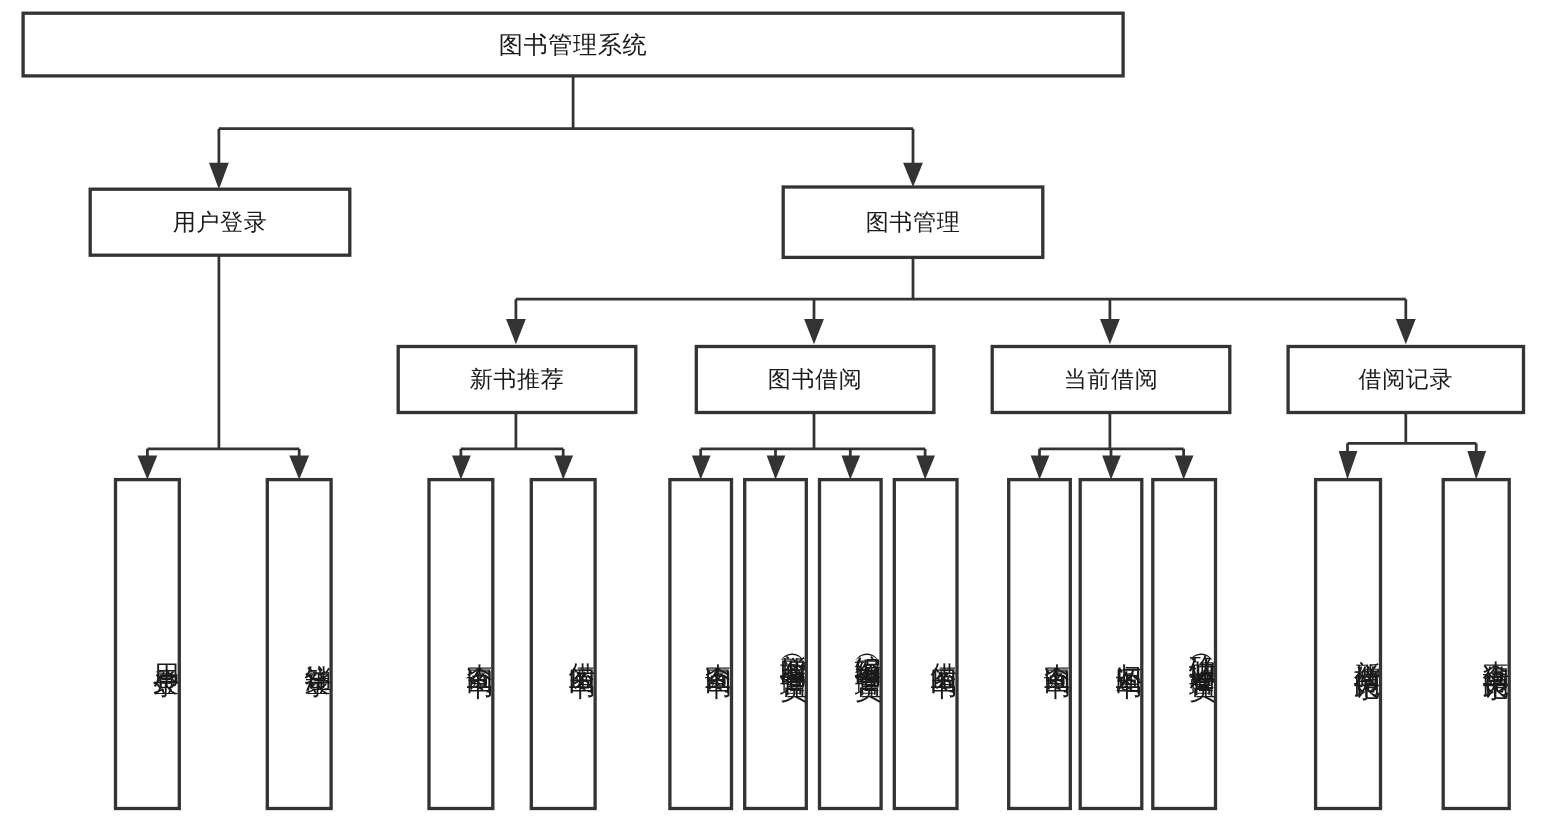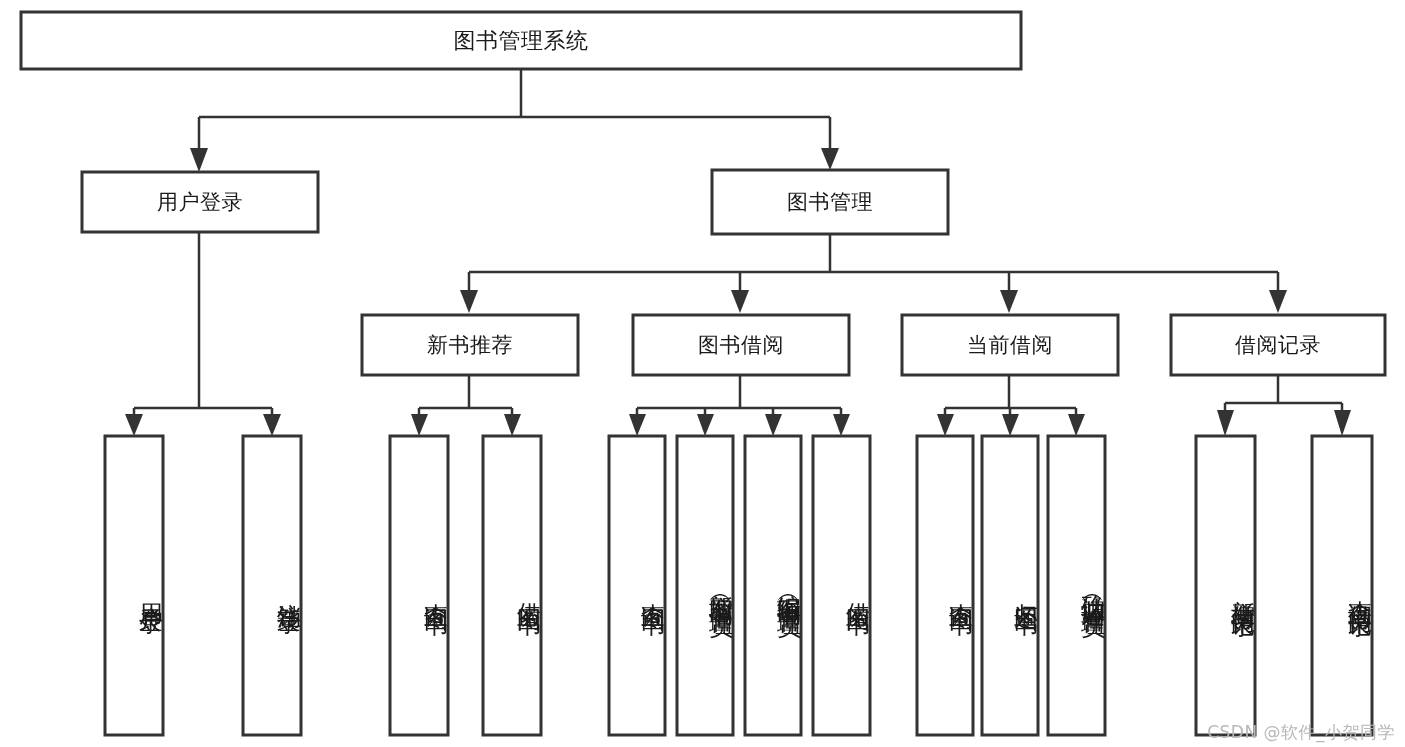--- a/index.html
+++ b/index.html
@@ -210,15 +210,14 @@
   <div class="leaf-label" style="left:609px;  top:452px; width:56px;  height:275px;">查询图书</div>
   <div class="leaf-label" style="left:677px;  top:444px; width:56px;  height:288px;">新增图书（管理员）</div>
   <div class="leaf-label" style="left:745px;  top:444px; width:56px;  height:288px;">编辑图书（管理员）</div>
   <div class="leaf-label" style="left:813px;  top:452px; width:57px;  height:275px;">借阅图书</div>
   <div class="leaf-label" style="left:917px;  top:452px; width:56px;  height:275px;">查询图书</div>
   <div class="leaf-label" style="left:982px;  top:452px; width:56px;  height:275px;">归还图书</div>
   <div class="leaf-label" style="left:1048px; top:444px; width:57px;  height:288px;">确认归还（管理员）</div>
   <div class="leaf-label" style="left:1196px; top:452px; width:59px;  height:275px;">新增借阅记录</div>
   <div class="leaf-label" style="left:1312px; top:452px; width:60px;  height:275px;">查询借阅记录</div>
 
-  <div class="watermark">CSDN @软件_小贺同学</div>
 
 </div>
 
 </body></html>

